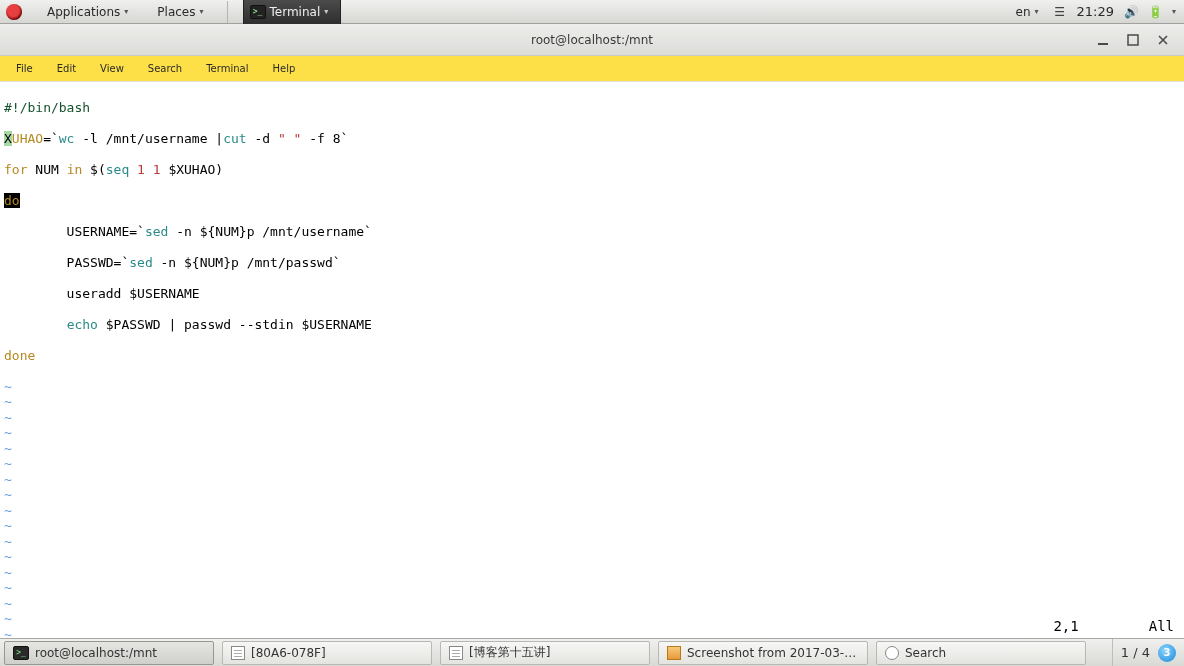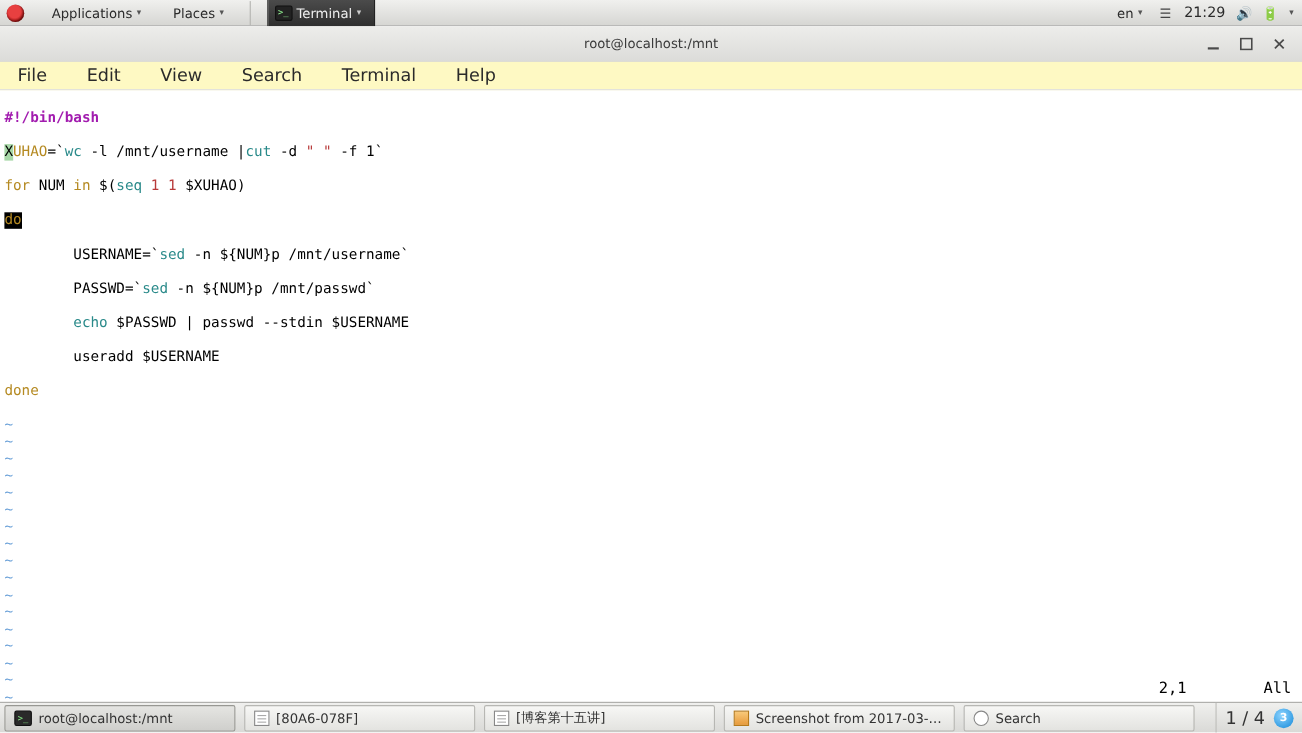--- a/index.html
+++ b/index.html
@@ -50,38 +50,38 @@
 }
 .titlebar {
   height: 32px; background: linear-gradient(#ededeb,#dcdcd9);
   display: flex; align-items: center; justify-content: center;
   position: relative; border-bottom: 1px solid #c9c9c6;
   color: #3a3a3a; font-weight: 500;
 }
 .win-controls { position: absolute; right: 4px; top: 0; height: 32px; display: flex; align-items: center; gap: 12px; padding: 0 8px; }
 .win-btn { width: 18px; height: 18px; display:flex; align-items:center; justify-content:center; color:#4a4a4a; cursor:pointer; }
 .menubar {
-  height: 26px; background: #fef9c3;
+  height: 26px; background: #fde047;
   border-bottom: 1px solid #e0e0de;
-  display: flex; align-items: center; gap: 16px;
-  padding: 0 6px; font-size: 16px; color: #2a2a2a;
+  display: flex; align-items: center; gap: 4px;
+  padding: 0 6px; font-size: 10px; color: #2a2a2a;
 }
 .menubar .menu { padding: 3px 10px; cursor: pointer; }
 
 
 .editor {
   flex: 1; overflow: hidden;
   font-family: "DejaVu Sans Mono","Liberation Mono",monospace;
   font-size: 13px; line-height: 15.5px;
   color: #000; padding: 2px 4px 0 4px;
   position: relative; white-space: pre;
 }
 .editor .line { height: 15.5px; }
 .tilde { color: #6aa0d8; }
-.c-comment { color: #a21caf; font-weight: bold; }
+.c-comment { color: #14532d; }
 .c-gold { color: #b58a22; }
 .c-teal { color: #2a8a8a; }
 .c-red { color: #b83a3a; }
 .c-black { color: #000; }
 .hl-yellow { background: #000000; }
 .hl-cursor { background: #a8d8a8; }
 
 .status-line {
   position: absolute; right: 10px; bottom: 4px;
   font-family: "DejaVu Sans Mono",monospace; font-size: 14px;
@@ -109,21 +109,21 @@
 .task .ficon { width:14px;height:14px;border:1px solid #888;background:#fff;flex-shrink:0;position:relative; }
 .task .ficon::after{content:"";position:absolute;left:2px;right:2px;top:3px;height:1px;background:#aaa;box-shadow:0 3px 0 #aaa,0 6px 0 #aaa;}
 .task .imgicon { width:14px;height:14px;background:linear-gradient(#f8c97a,#e79a3a);border:1px solid #b77a1a;flex-shrink:0; }
 .task .clockicon { width:14px;height:14px;border:1px solid #888;border-radius:50%;background:#fff;flex-shrink:0;position:relative; }
 .task-label { overflow:hidden; text-overflow:ellipsis; white-space:nowrap; }
 
 .tray {
   margin-left:auto; height:28px; display:flex; align-items:center; gap:8px;
   padding: 0 8px; border-left:1px solid #bdbdb9;
 }
-.ws-ind { color:#333; font-size:16px; }
+.ws-ind { color:#333; font-size:13px; }
 .circle-ind { width:18px;height:18px;border-radius:50%;background:radial-gradient(circle at 40% 35%, #8ed4ff, #1288d8);display:flex;align-items:center;justify-content:center;color:#fff;font-size:10px;font-weight:bold; }
 </style>
 </head>
 <body>
 
 <div class="top-panel">
   <div class="left">
     <div class="hat-icon"></div>
     <div class="panel-item">
       <span>Applications</span>
@@ -178,27 +178,27 @@
     <div class="menu">File</div>
     <div class="menu">Edit</div>
     <div class="menu">View</div>
     <div class="menu">Search</div>
     <div class="menu">Terminal</div>
     <div class="menu">Help</div>
   </div>
 
   <div class="editor">
 <div class="line"><span class="c-comment">#!/bin/bash</span></div>
-<div class="line"><span class="hl-cursor c-black">X</span><span class="c-gold">UHAO</span><span class="c-black">=`</span><span class="c-teal">wc</span><span class="c-black"> -l /mnt/username |</span><span class="c-teal">cut</span><span class="c-black"> -d </span><span class="c-red">" "</span><span class="c-black"> -f 1`</span></div>
+<div class="line"><span class="hl-cursor c-black">X</span><span class="c-gold">UHAO</span><span class="c-black">=`</span><span class="c-teal">wc</span><span class="c-black"> -l /mnt/username |</span><span class="c-teal">cut</span><span class="c-black"> -d </span><span class="c-red">" "</span><span class="c-black"> -f 8`</span></div>
 <div class="line"><span class="c-gold">for</span><span class="c-black"> NUM </span><span class="c-gold">in</span><span class="c-black"> $(</span><span class="c-teal">seq</span><span class="c-black"> </span><span class="c-red">1 1</span><span class="c-black"> $XUHAO)</span></div>
 <div class="line"><span class="c-gold hl-yellow">do</span></div>
 <div class="line"><span class="c-black">        USERNAME=`</span><span class="c-teal">sed</span><span class="c-black"> -n ${NUM}p /mnt/username`</span></div>
 <div class="line"><span class="c-black">        PASSWD=`</span><span class="c-teal">sed</span><span class="c-black"> -n ${NUM}p /mnt/passwd`</span></div>
+<div class="line"><span class="c-black">        useradd $USERNAME</span></div>
 <div class="line"><span class="c-black">        </span><span class="c-teal">echo</span><span class="c-black"> $PASSWD | passwd --stdin $USERNAME</span></div>
-<div class="line"><span class="c-black">        useradd $USERNAME</span></div>
 <div class="line"><span class="c-gold">done</span></div>
 <div class="line tilde">~</div><div class="line tilde">~</div><div class="line tilde">~</div><div class="line tilde">~</div><div class="line tilde">~</div><div class="line tilde">~</div><div class="line tilde">~</div><div class="line tilde">~</div><div class="line tilde">~</div><div class="line tilde">~</div><div class="line tilde">~</div><div class="line tilde">~</div><div class="line tilde">~</div><div class="line tilde">~</div><div class="line tilde">~</div><div class="line tilde">~</div><div class="line tilde">~</div>
     <div class="status-line">
       <span>2,1</span>
       <span>All</span>
     </div>
   </div>
 </div>
 
 <div class="taskbar">

